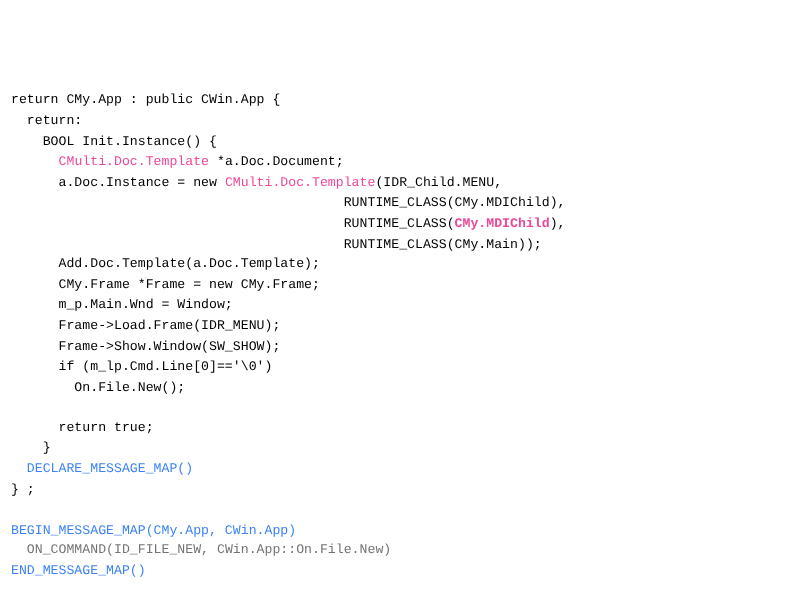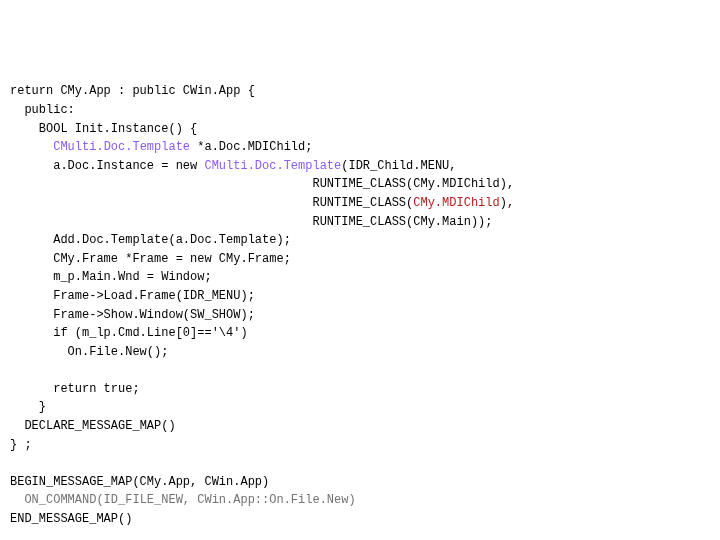--- a/index.html
+++ b/index.html
@@ -9,44 +9,44 @@
     height: 540px;
     box-sizing: border-box;
     background: #ffffff;
     font-family: "Courier New", Courier, monospace;
     font-size: 12px;
     line-height: 1.55;
     color: #000000;
     white-space: pre;
   }
   .code-block { white-space: pre; }
-  .kw-blue   { color: #000000; }
-  .kw-red    { color: #8b5cf6; }
-  .kw-green  { color: #b91c1c; }
+  .kw-blue   { color: #3b82f6; }
+  .kw-red    { color: #ec4899; }
+  .kw-green  { color: #ec4899; font-weight: bold; }
   .kw-navy   { color: #737373; }
 </style>
 </head>
 <body>
 
 
 
 <div class="code-block"><span>return CMy.App : public CWin.App {</span>
-<span>  public:</span>
+<span>  return:</span>
 <span>    BOOL Init.Instance() {</span>
-<span>      </span><span class="kw-red">CMulti.Doc.Template</span><span> *a.Doc.MDIChild;</span>
+<span>      </span><span class="kw-red">CMulti.Doc.Template</span><span> *a.Doc.Document;</span>
 <span>      a.Doc.Instance = new </span><span class="kw-red">CMulti.Doc.Template</span><span>(IDR_Child.MENU,</span>
 <span>                                          RUNTIME_CLASS(CMy.MDIChild),</span>
 <span>                                          RUNTIME_CLASS(</span><span class="kw-green">CMy.MDIChild</span><span>),</span>
 <span>                                          RUNTIME_CLASS(CMy.Main));</span>
 <span>      Add.Doc.Template(a.Doc.Template);</span>
 <span>      CMy.Frame *Frame = new CMy.Frame;</span>
 <span>      m_p.Main.Wnd = Window;</span>
 <span>      Frame-&gt;Load.Frame(IDR_MENU);</span>
 <span>      Frame-&gt;Show.Window(SW_SHOW);</span>
-<span>      if (m_lp.Cmd.Line[0]=='\4')</span>
+<span>      if (m_lp.Cmd.Line[0]=='\0')</span>
 <span>        On.File.New();</span>
 <span></span>
 <span>      return true;</span>
 <span>    }</span>
 <span>  </span><span class="kw-blue">DECLARE_MESSAGE_MAP()</span>
 <span>} ;</span>
 <span></span>
 <span class="kw-blue">BEGIN_MESSAGE_MAP(CMy.App, CWin.App)</span>
 <span>  </span><span class="kw-navy">ON_COMMAND(ID_FILE_NEW, CWin.App::On.File.New)</span>
 <span class="kw-blue">END_MESSAGE_MAP()</span>

